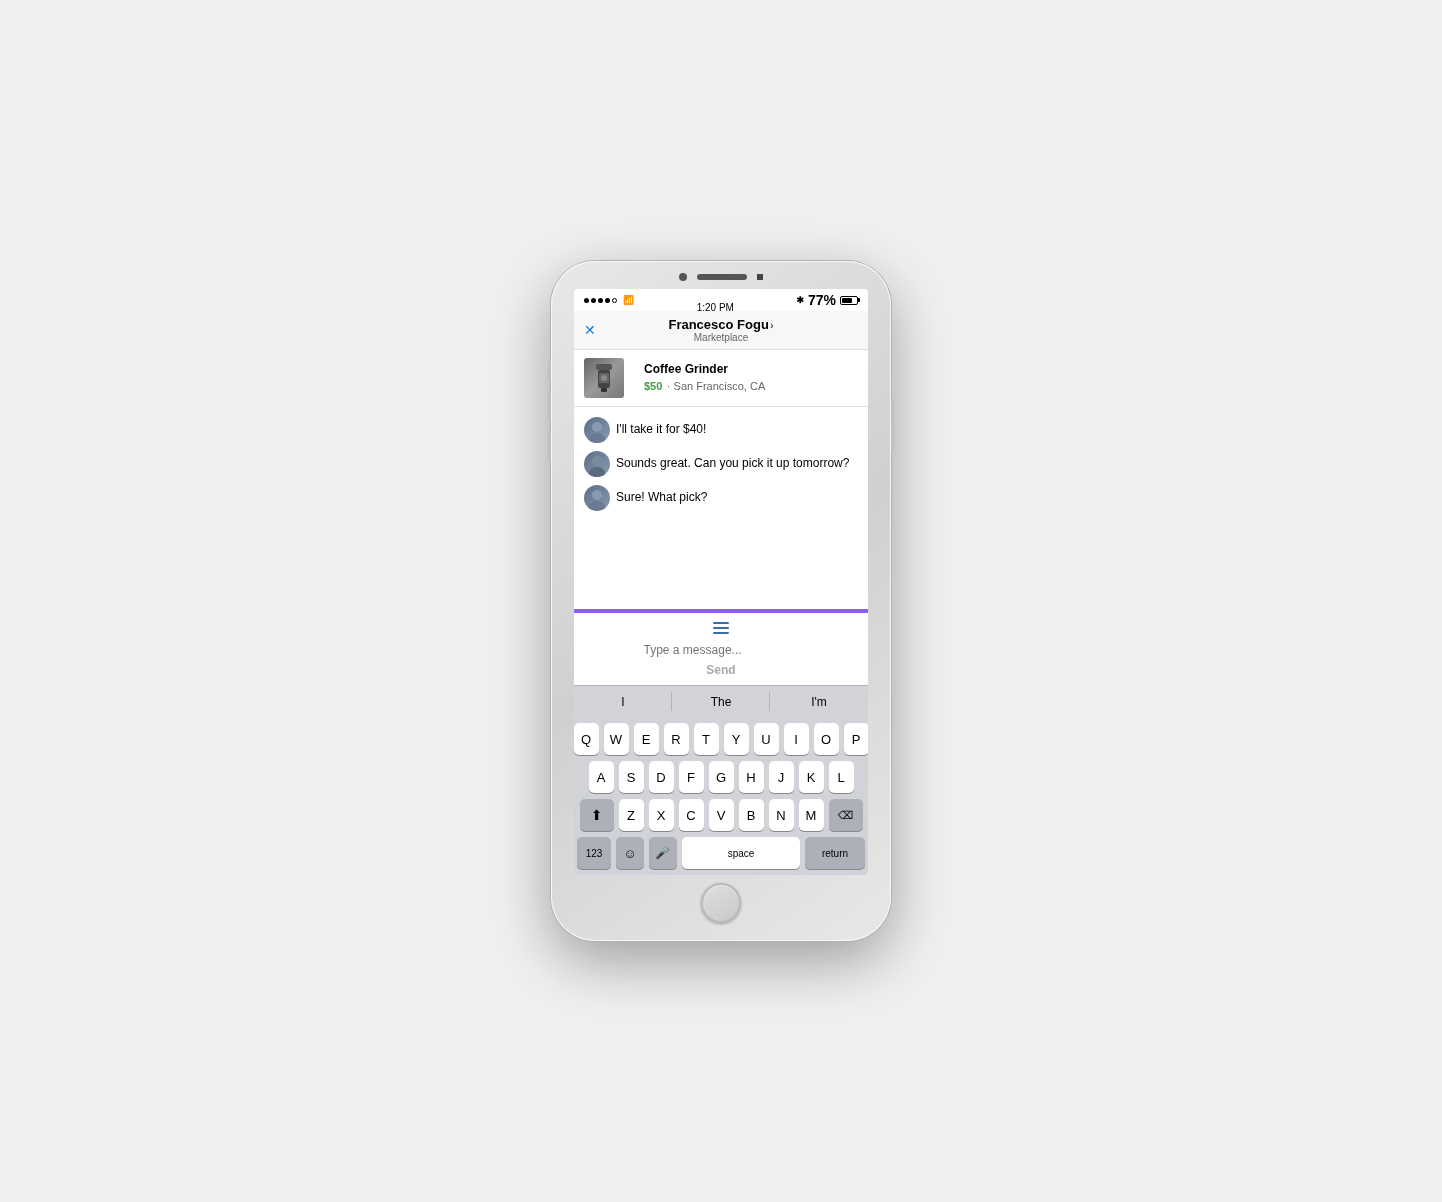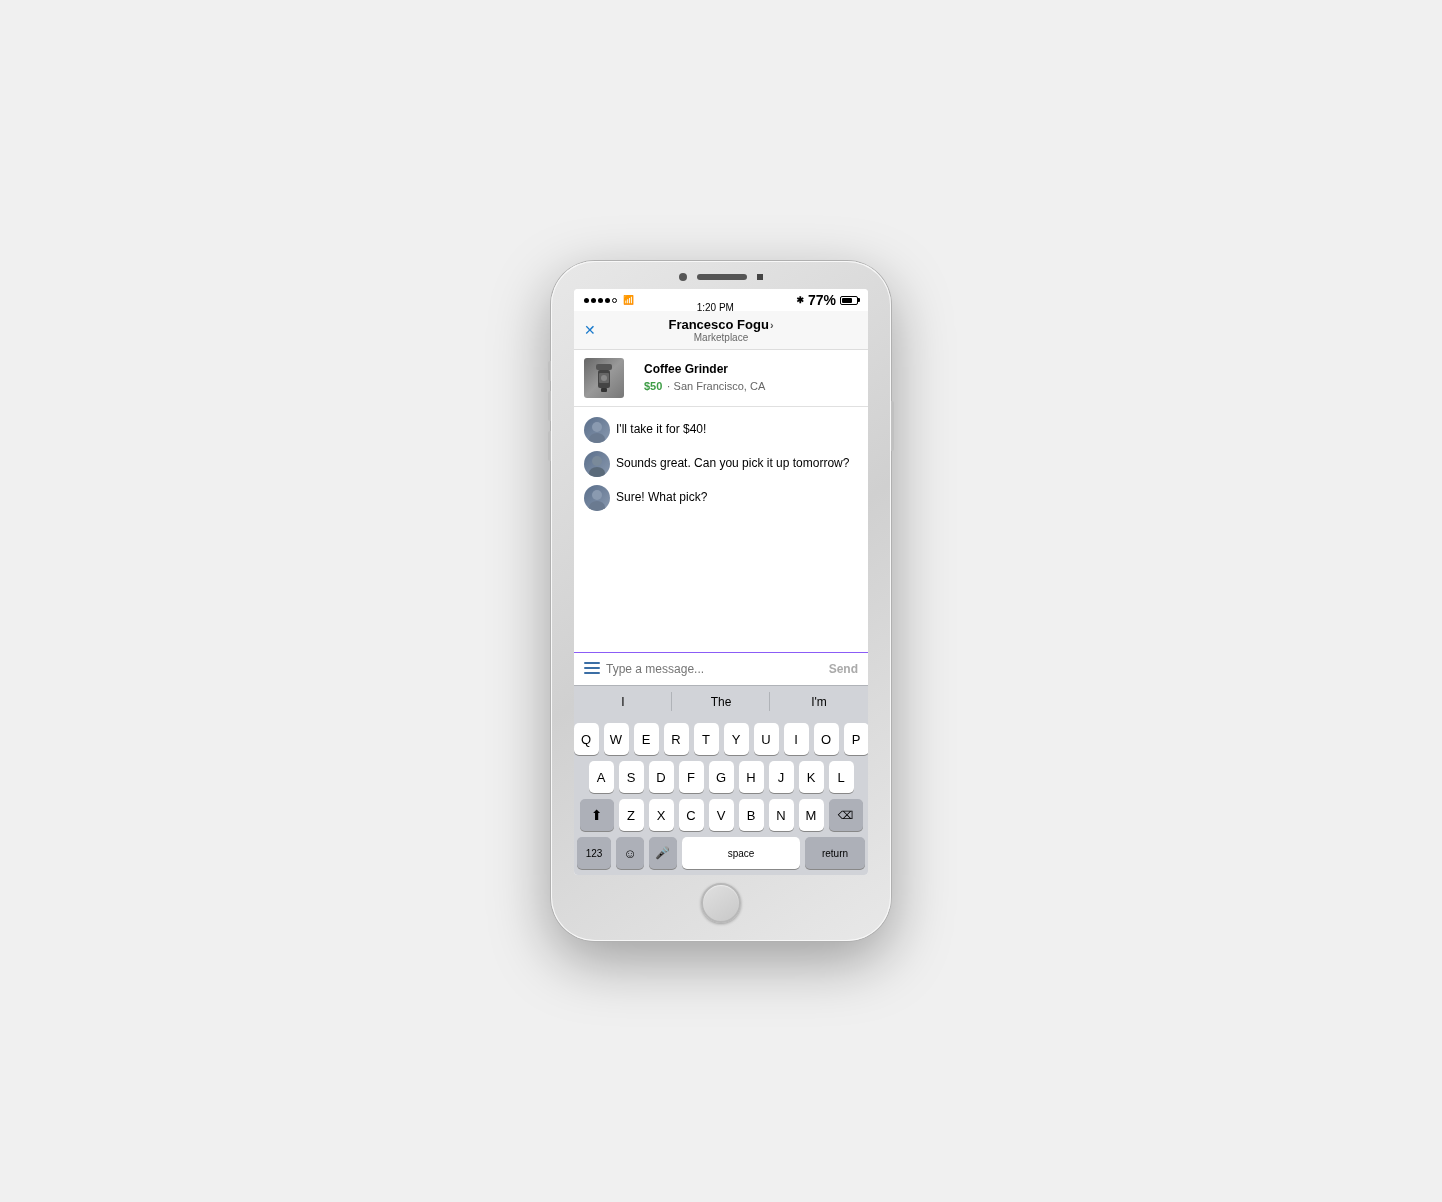--- a/index.html
+++ b/index.html
@@ -236,26 +236,27 @@
     }
     .message-text {
       font-size: 12px;
       color: #000;
       padding-top: 4px;
       line-height: 1.4;
     }
 
     
     .input-area {
-      border-top: 1px solid #8b5cf6;
+      border-top: 4px solid #8b5cf6;
       padding: 8px 10px;
       display: flex;
       align-items: center;
       gap: 6px;
       background: #fff;
+      flex-direction: column;
     }
     .input-menu-icon {
       color: #3b6ea5;
       font-size: 14px;
       flex-shrink: 0;
     }
     .message-input {
       flex: 1;
       font-size: 12px;
       color: #aaa;

